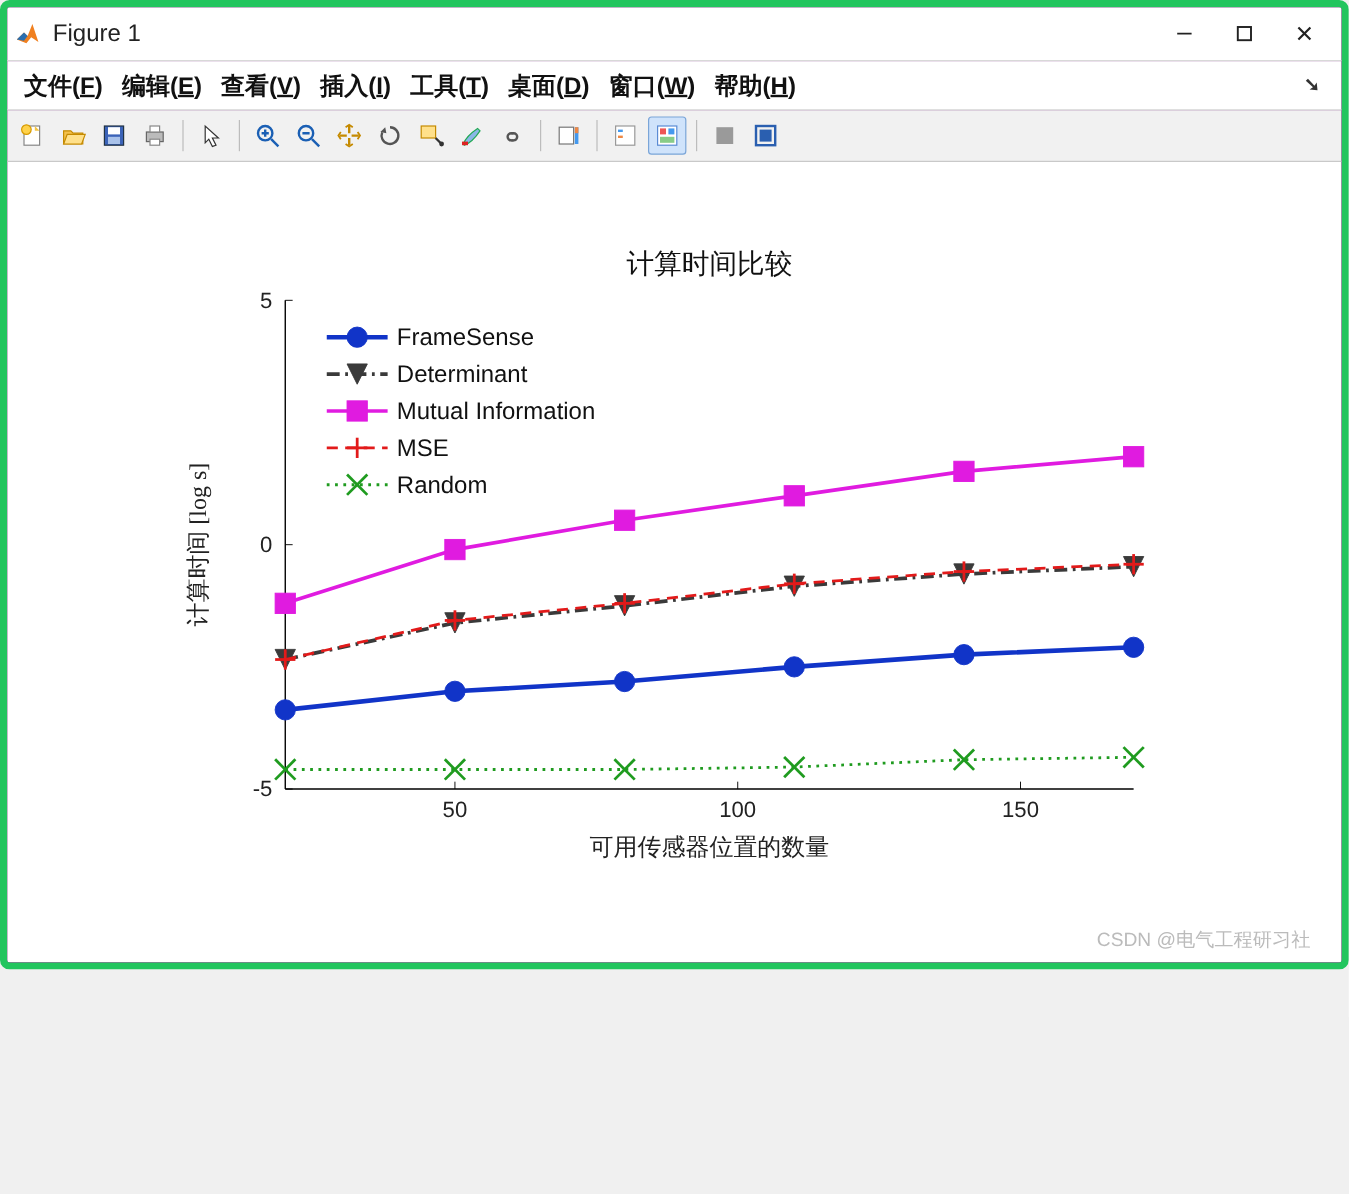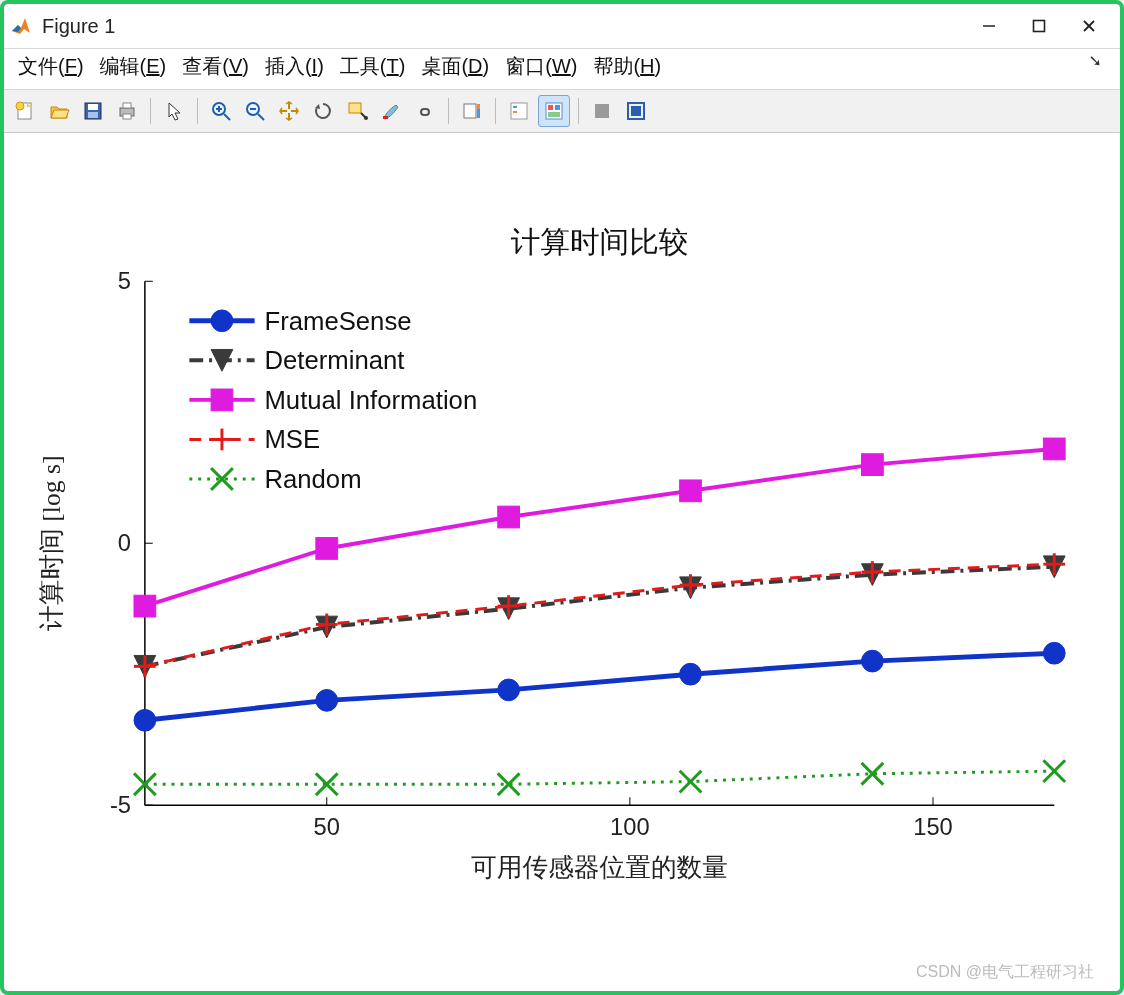--- a/index.html
+++ b/index.html
@@ -1,21 +1,21 @@
 <!DOCTYPE html>
 <html><head>
 <meta charset="utf-8">
 <style>
   html,body{margin:0;padding:0;font-family:"Segoe UI","Microsoft YaHei",Arial,sans-serif;background:#f0f0f0;}
-  .window{width:1124px;height:995px;background:#701a75;border:4px solid #22c55e;border-radius:8px;box-sizing:border-box;display:flex;flex-direction:column;overflow:hidden;}
+  .window{width:1124px;height:808px;background:#701a75;border:6px solid #22c55e;border-radius:8px;box-sizing:border-box;display:flex;flex-direction:column;overflow:hidden;}
   .titlebar{height:44px;display:flex;align-items:center;padding:0 6px;border-bottom:1px solid #d8d8d8;background:#fff;}
   .titlebar .app-icon{width:22px;height:22px;margin-right:10px;display:flex;align-items:center;justify-content:center}
   .titlebar .title{font-size:20px;color:#222;flex:1}
   .winbtn{width:50px;height:32px;display:flex;align-items:center;justify-content:center;color:#222}
-  .menubar{height:36px;display:flex;padding:2px 8px;border-bottom:1px solid #d8d8d8;gap:4px;background:#fff;}
+  .menubar{height:36px;display:flex;align-items:center;padding:2px 8px;border-bottom:1px solid #d8d8d8;gap:4px;background:#fff;font-weight:bold;}
   .menu-item{font-size:20px;color:#111;padding:2px 6px;cursor:default;white-space:nowrap}
   .menu-item u{text-decoration:underline}
   .menubar .spacer{flex:1}
   .toolbar{height:42px;background:#f1f1f1;border-bottom:1px solid #c9c9c9;display:flex;align-items:center;padding:0 6px;gap:4px}
   .tbtn{width:30px;height:30px;display:flex;align-items:center;justify-content:center;border-radius:3px}
   .tbtn.active{background:#cfe3fb;border:1px solid #7aa5d8}
   .tsep{width:1px;height:26px;background:#bcbcbc;margin:0 4px}
   .plot-area{flex:1;position:relative;background:#fff}
   svg.chart{position:absolute;inset:0;width:100%;height:100%}
   .axis-title{font-size:26px;fill:#222;font-family:"SimSun","STSong",serif}

